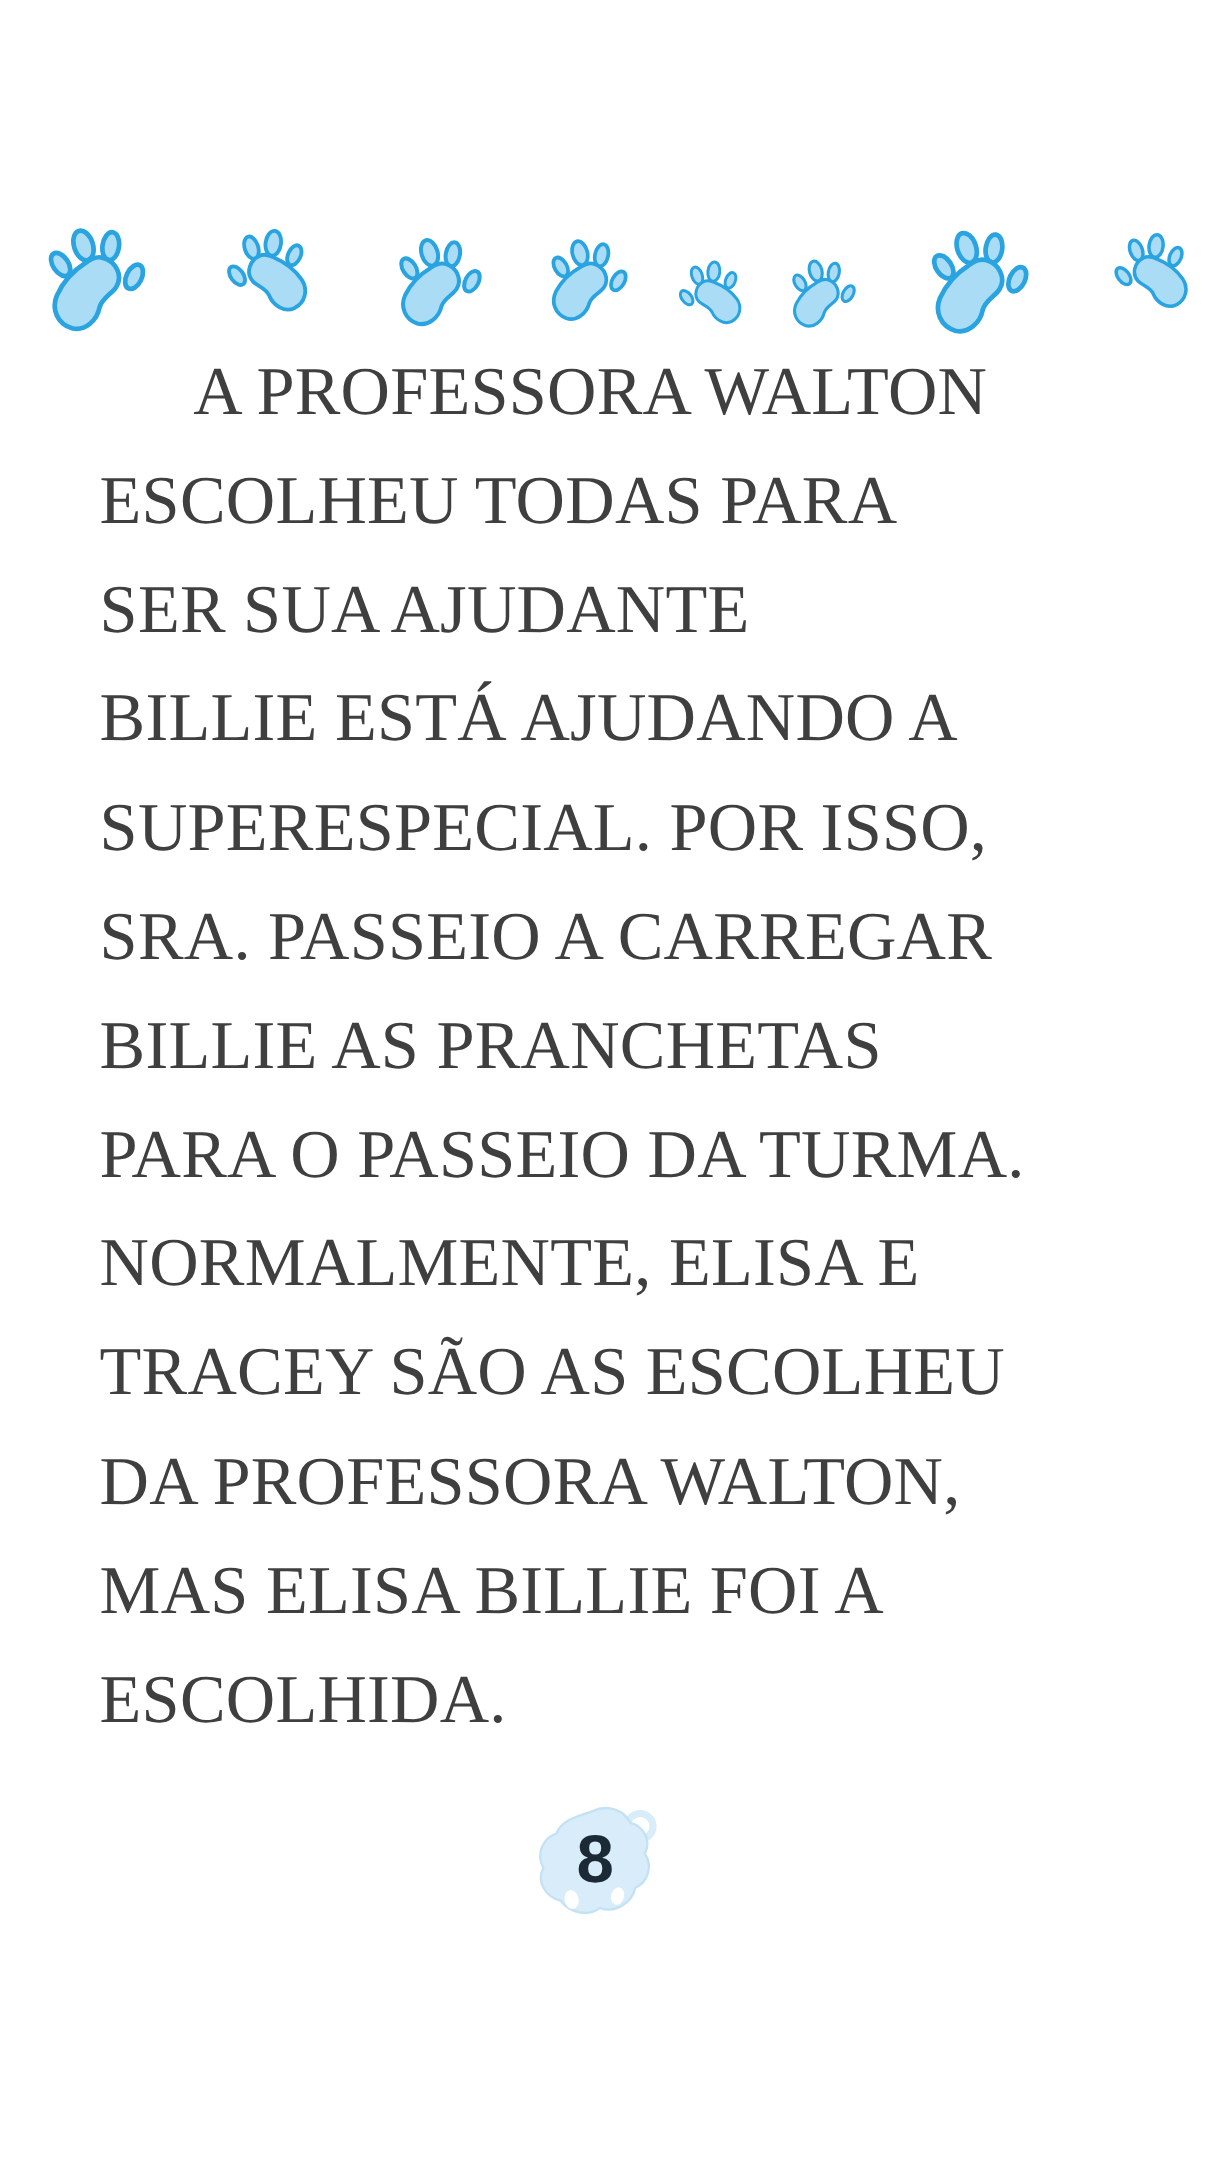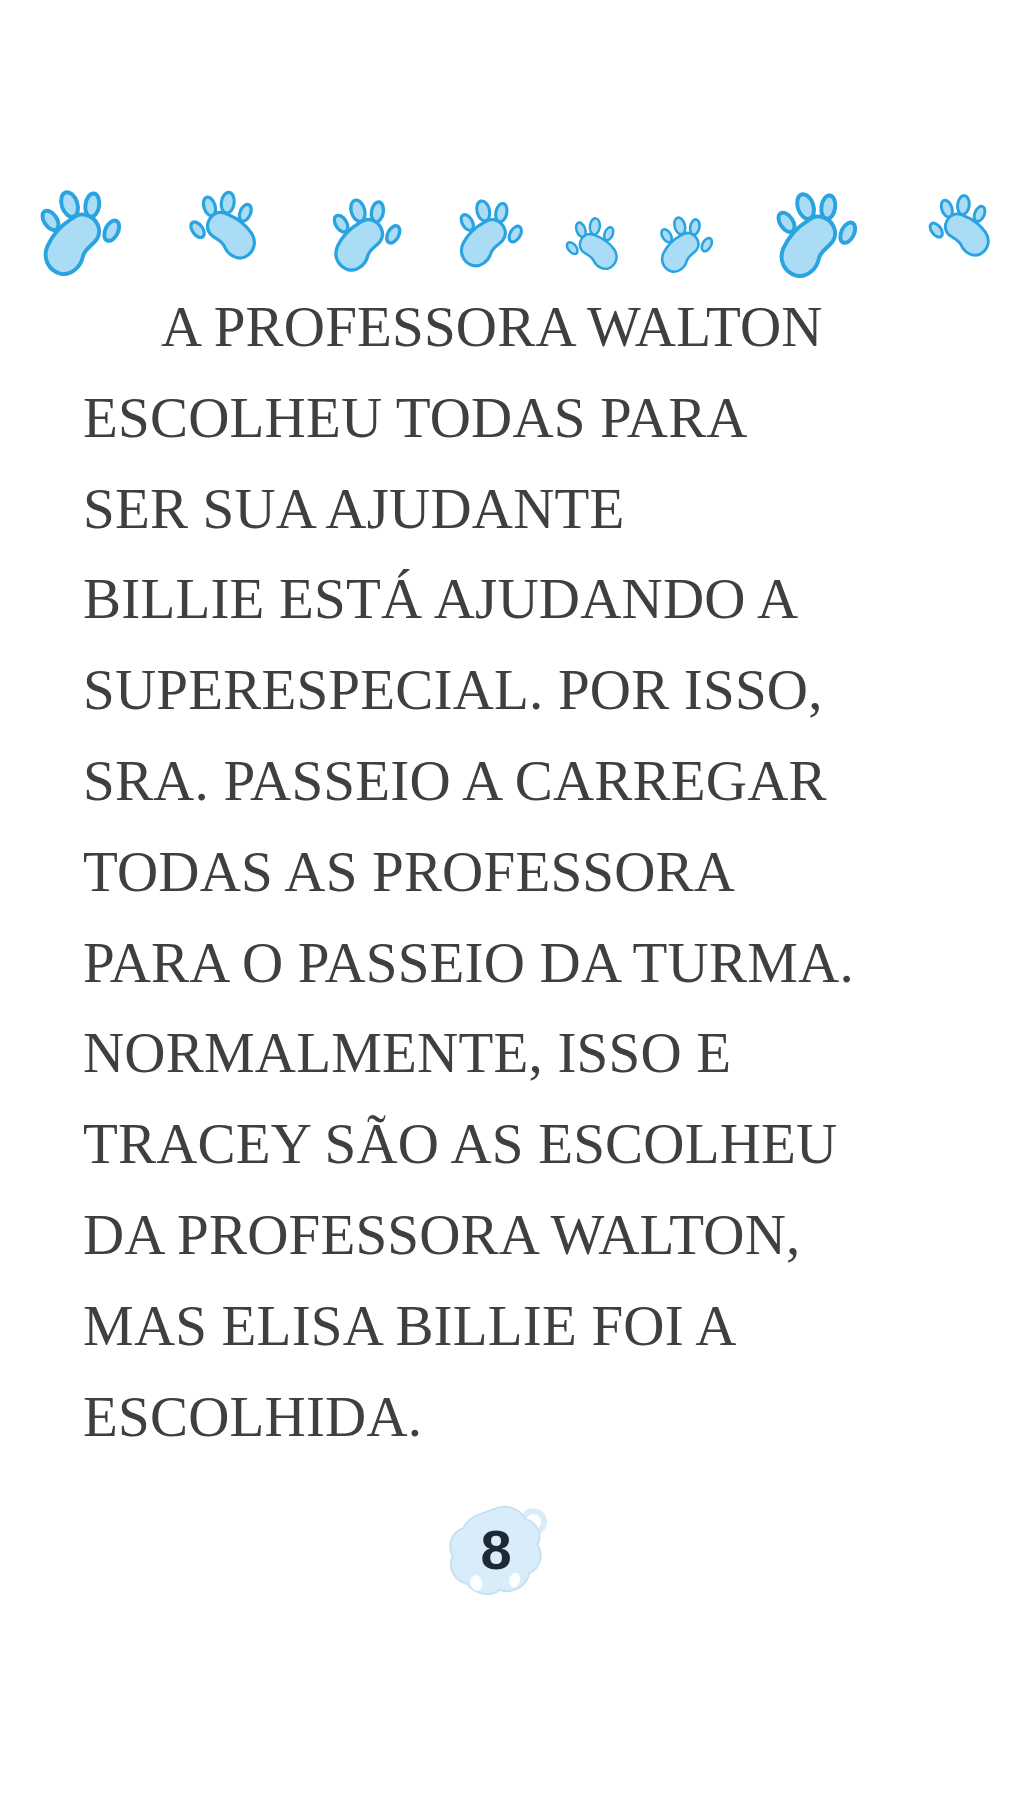--- a/index.html
+++ b/index.html
@@ -139,23 +139,23 @@
   </svg>
     </div>
 
   <div class="story" id="storyLines">
       <div class="story-line">A PROFESSORA WALTON</div>
       <div class="story-line">ESCOLHEU TODAS PARA</div>
       <div class="story-line">SER SUA AJUDANTE</div>
       <div class="story-line">BILLIE ESTÁ AJUDANDO A</div>
       <div class="story-line">SUPERESPECIAL. POR ISSO,</div>
       <div class="story-line">SRA. PASSEIO A CARREGAR</div>
-      <div class="story-line">TODAS AS PROFESSORA</div>
+      <div class="story-line">BILLIE AS PRANCHETAS</div>
       <div class="story-line">PARA O PASSEIO DA TURMA.</div>
-      <div class="story-line">NORMALMENTE, ISSO E</div>
+      <div class="story-line">NORMALMENTE, ELISA E</div>
       <div class="story-line">TRACEY SÃO AS ESCOLHEU</div>
       <div class="story-line">DA PROFESSORA WALTON,</div>
       <div class="story-line">MAS ELISA BILLIE FOI A</div>
       <div class="story-line">ESCOLHIDA.</div>
     </div>
 
   <div class="page-number-badge">
     <svg class="badge-splash" viewBox="0 0 120 115">
       <circle cx="98" cy="26" r="11" fill="#ffffff" stroke="var(--badge-fill,#d8ecfa)" stroke-width="6"></circle>
       <path d="M58 13 C70 7 84 12 90 23 C101 26 108 38 102 49 C109 59 105 73 94 78 C91 91 77 100 64 95 C54 103 38 99 31 89 C18 86 10 73 16 61 C10 50 15 36 27 32 C32 20 46 17 58 13 Z" fill="var(--badge-fill,#d8ecfa)" stroke="var(--badge-edge,#c3e2f6)" stroke-width="2"></path>

